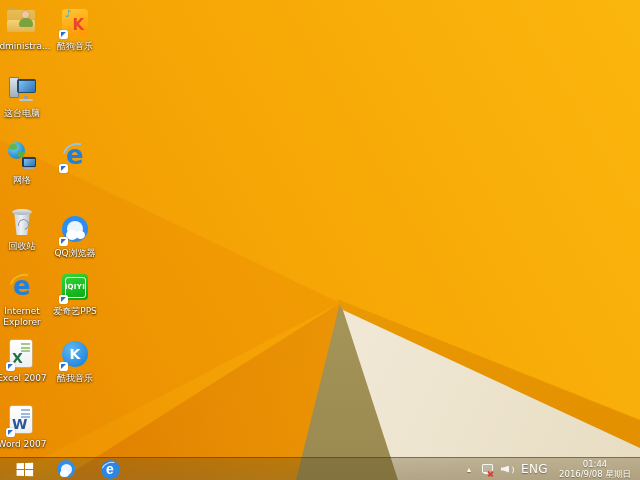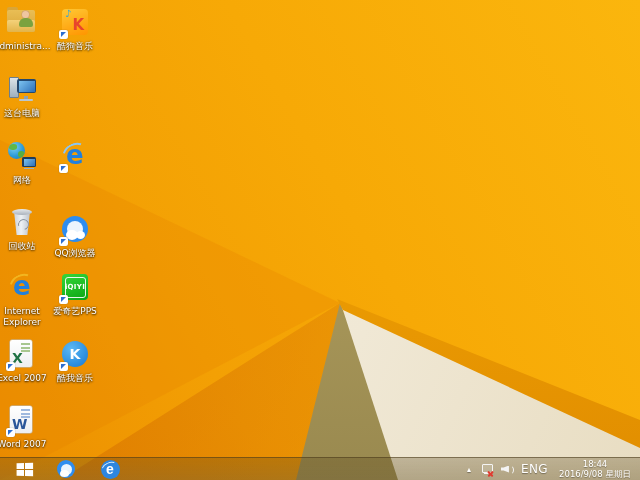--- a/index.html
+++ b/index.html
@@ -324,19 +324,19 @@
           <div class="s"></div>
           <div class="x1"></div>
           <div class="x2"></div>
       </div>
       <div class="tray-vol">
         <div class="bodyv"></div>
           <div class="wave"></div>
       </div>
       <div class="tray-lang">ENG</div>
       <div class="tray-clock">
-        <div>18:44</div>
+        <div>01:44</div>
         <div>2016/9/08 星期日</div>
       </div>
     </div>
   </div>
 
 </div>
 
 </body></html>

